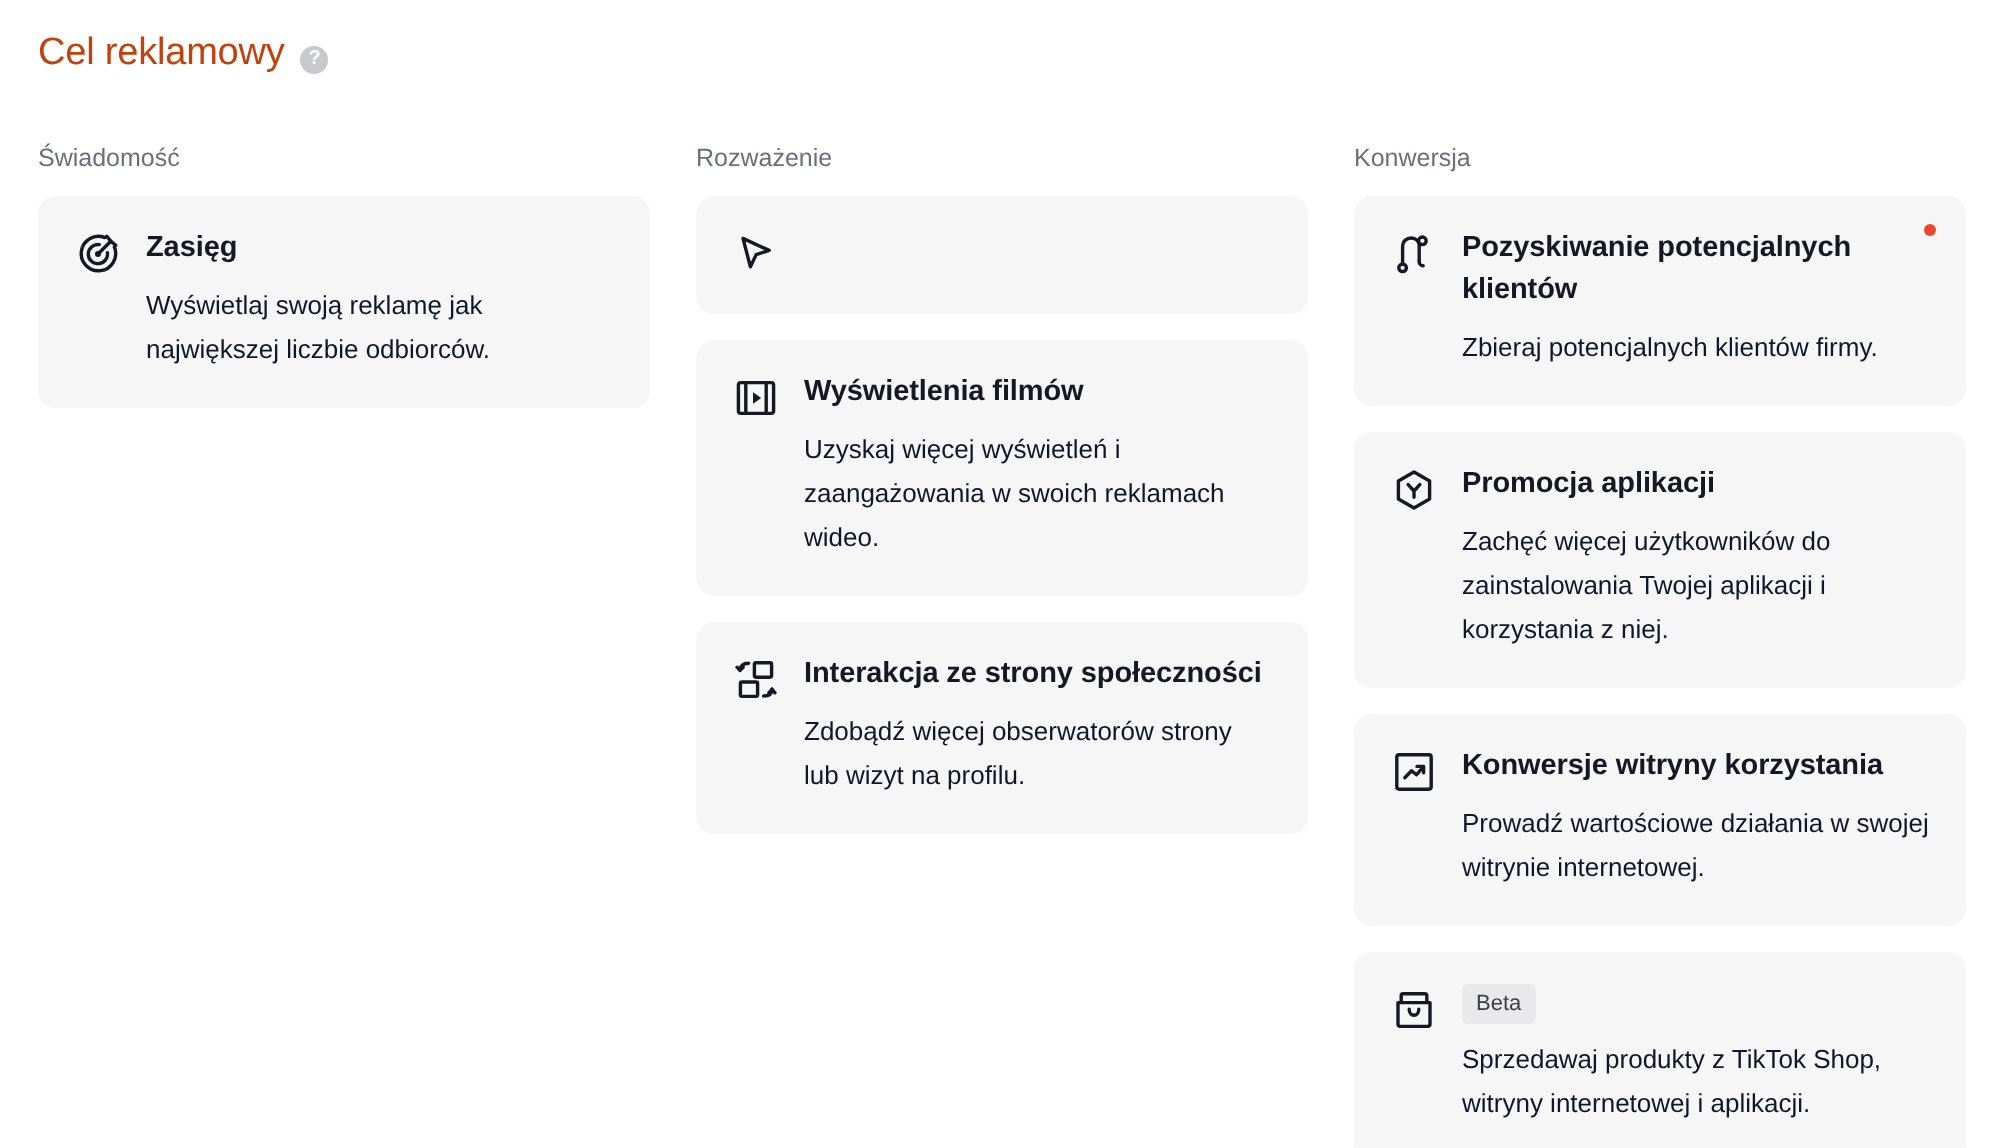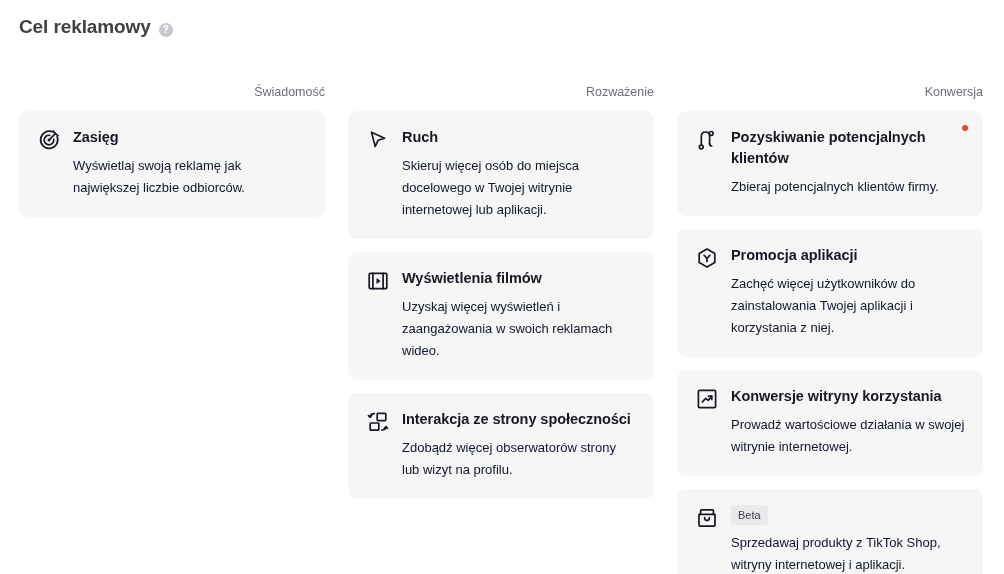--- a/index.html
+++ b/index.html
@@ -25,22 +25,22 @@
     position: absolute;
     left: 19px;
     top: 14px;
     display: flex;
     align-items: center;
     gap: 8px;
   }
   .page-title {
     font-size: 19px;
     line-height: 26px;
-    font-weight: 700;
-    color: #404040;
+    font-weight: 400;
+    color: #c2410c;
     letter-spacing: -0.1px;
   }
   .help-icon {
     width: 14px;
     height: 14px;
     border-radius: 50%;
     background: #c8c9cd;
     color: #ffffff;
     font-size: 10px;
     line-height: 14px;
@@ -64,23 +64,22 @@
     align-items: flex-start;
   }
   .column {
     width: 306px;
     flex: 0 0 306px;
   }
   .column-label {
     font-size: 12.5px;
     line-height: 18px;
     color: #6b6f77;
-    margin: 13px 0 10px 0;
-    font-weight: 400;
-    text-align: right;
+    margin: 0 0 10px 0;
+    font-weight: 400;
   }
 
   
   .card {
     position: relative;
     background: #f6f6f7;
     border-radius: 9px;
     padding: 16px 18px 18px 18px;
     margin-bottom: 13px;
     display: flex;
@@ -174,26 +173,20 @@
 
     <div class="column">
       <div class="column-label">Rozważenie</div>
 
       <div class="card">
         <span class="card-icon">
           <svg viewBox="0 0 24 24" fill="none" stroke="currentColor" stroke-width="1.7" stroke-linecap="round" stroke-linejoin="round">
             <path d="M5.5 4.2 L18.6 10.2 L12.1 12.3 L9.2 18.4 Z"></path>
           </svg>
         </span>
-        <div class="card-body">
-          <div class="card-title-row">
-            <span class="card-title">Ruch</span>
-          </div>
-          <div class="card-desc">Skieruj więcej osób do miejsca docelowego w Twojej witrynie internetowej lub aplikacji.</div>
-        </div>
       </div>
 
       <div class="card">
         <span class="card-icon">
           <svg viewBox="0 0 24 24" fill="none" stroke="currentColor" stroke-width="1.7" stroke-linecap="round" stroke-linejoin="round">
             <rect x="3.2" y="4.3" width="17.6" height="15.4" rx="1.2"></rect>
             <path d="M6.9 4.3 v15.4 M17.1 4.3 v15.4"></path>
             <path d="M10.5 9.1 L14.6 12 L10.5 14.9 Z" fill="currentColor" stroke="none"></path>
           </svg>
         </span>

